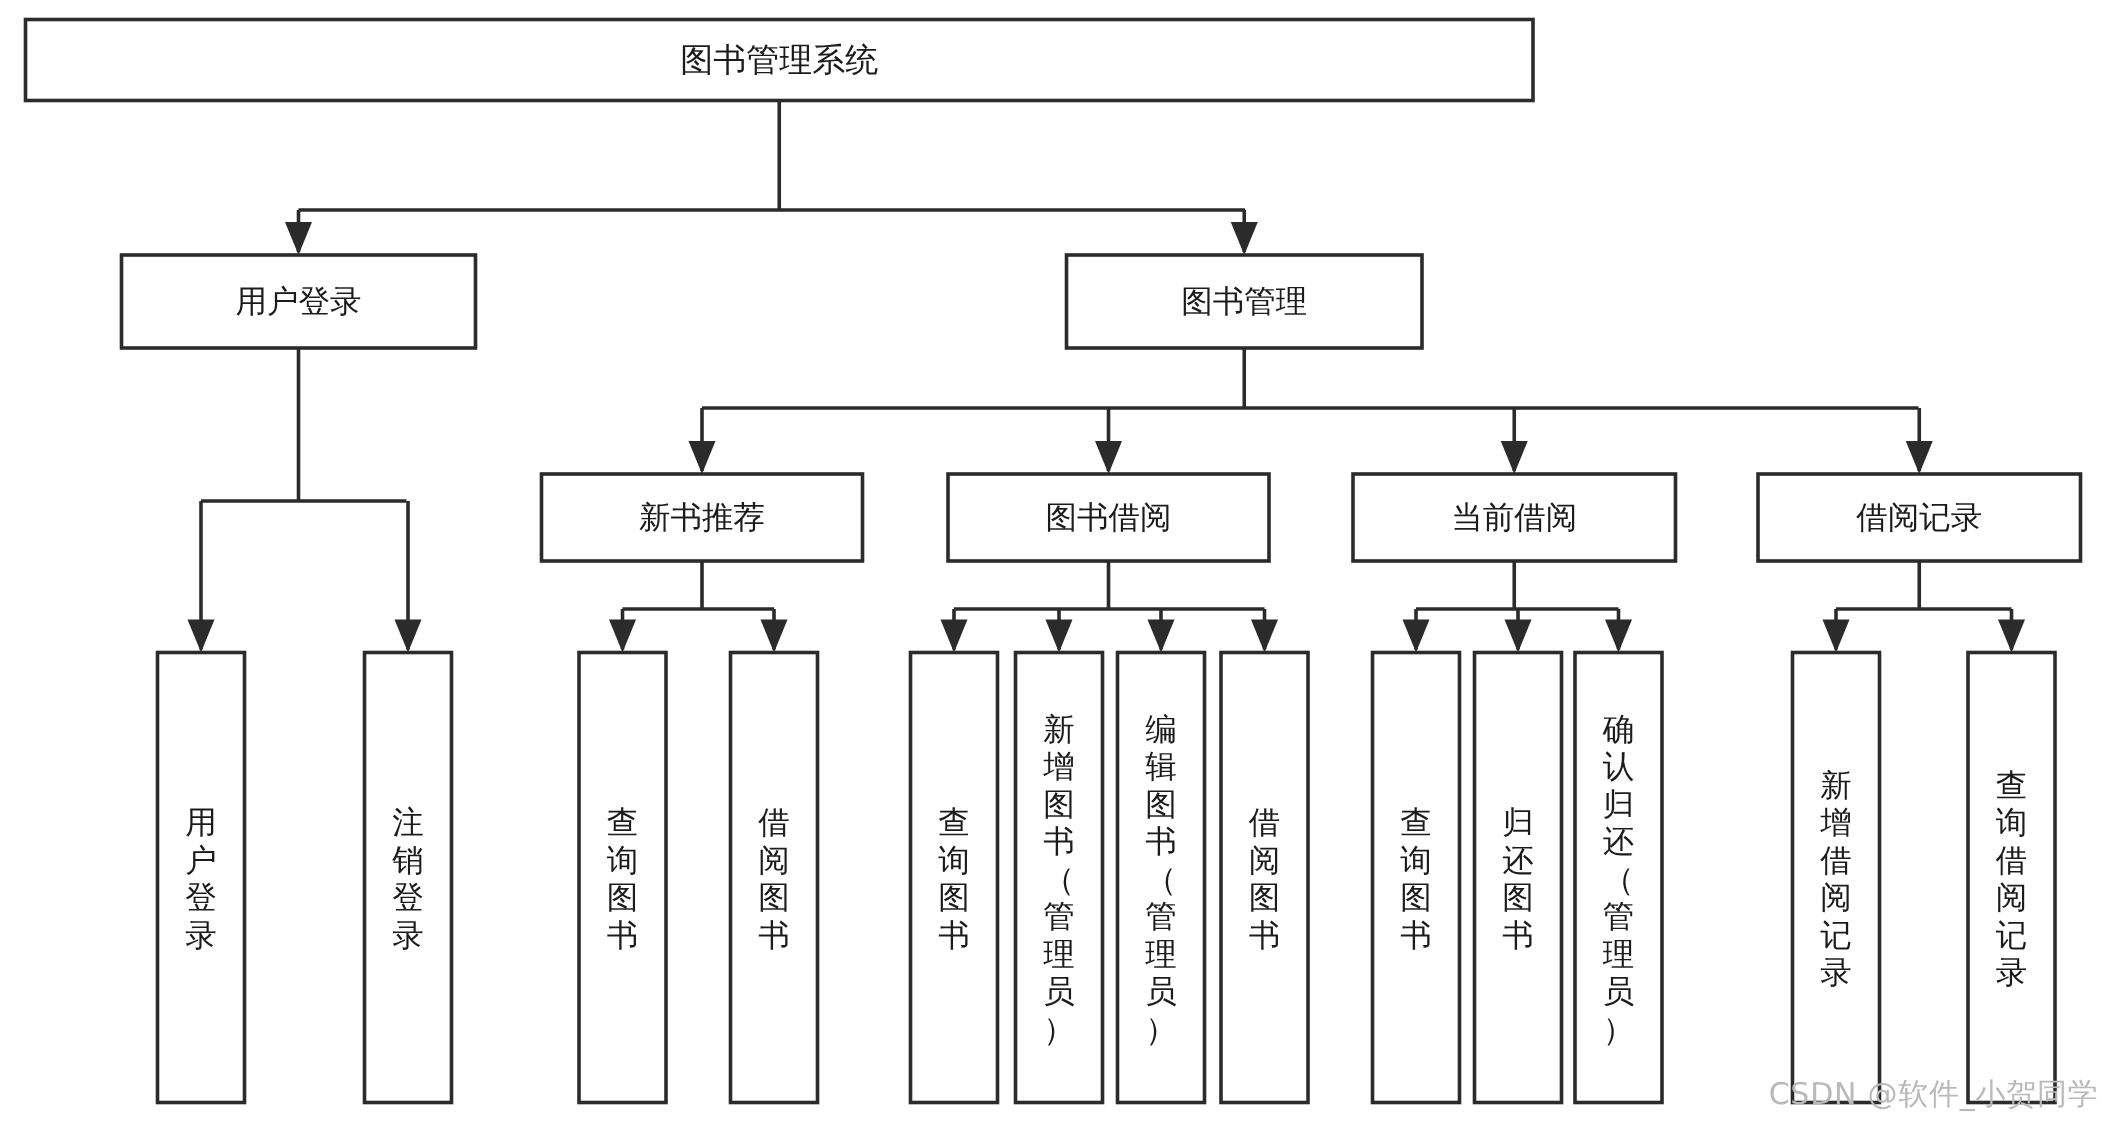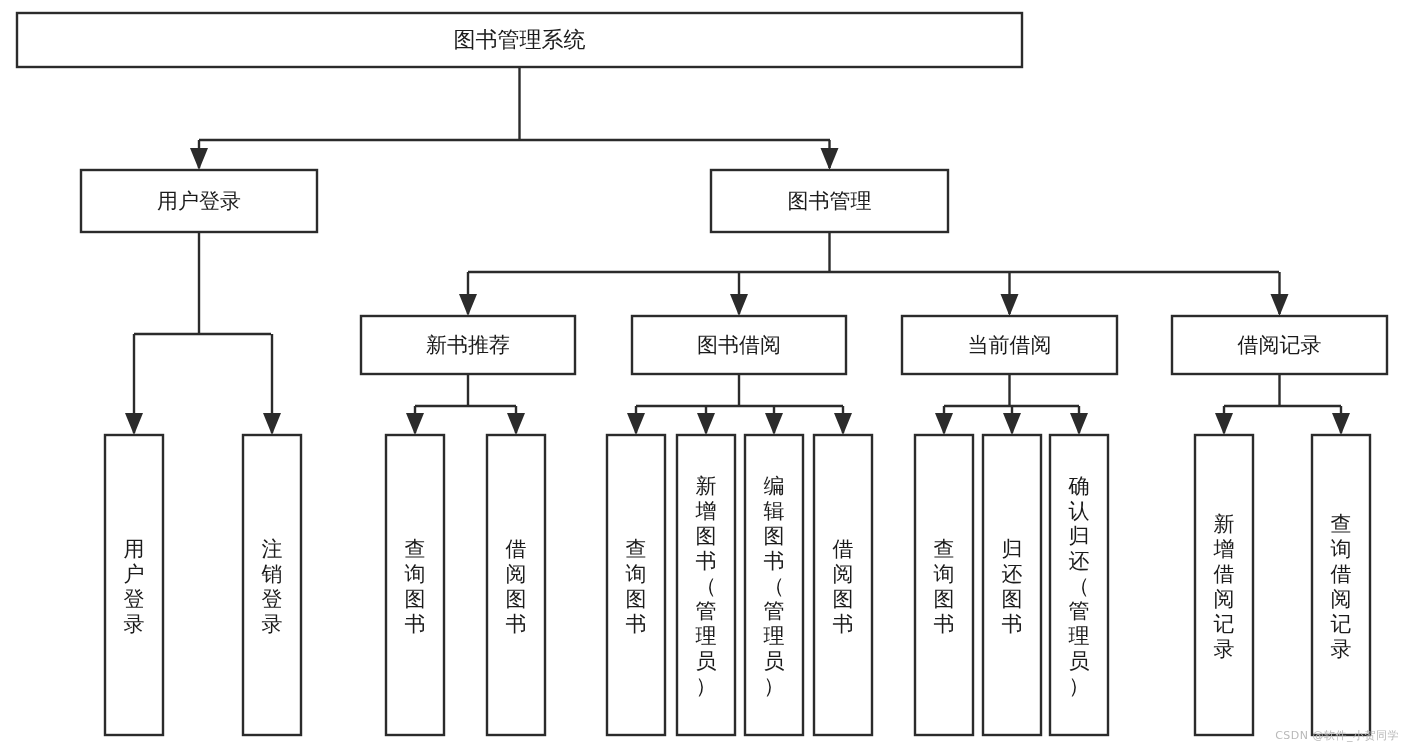--- a/index.html
+++ b/index.html
@@ -58,21 +58,21 @@
   }
   .arrow-head {
     fill: #2b2b2b;
     stroke: none;
   }
   .watermark-text {
     position: absolute;
     right: 6px;
     bottom: 4px;
     font-family: "DejaVu Sans", "Liberation Sans", sans-serif;
-    font-size: 11px;
+    font-size: 20px;
     color: #b9b9b9;
     white-space: nowrap;
     letter-spacing: 0.5px;
     user-select: none;
   }
 </style>
 </head>
 <body>
 
 <div id="diagram-root">

